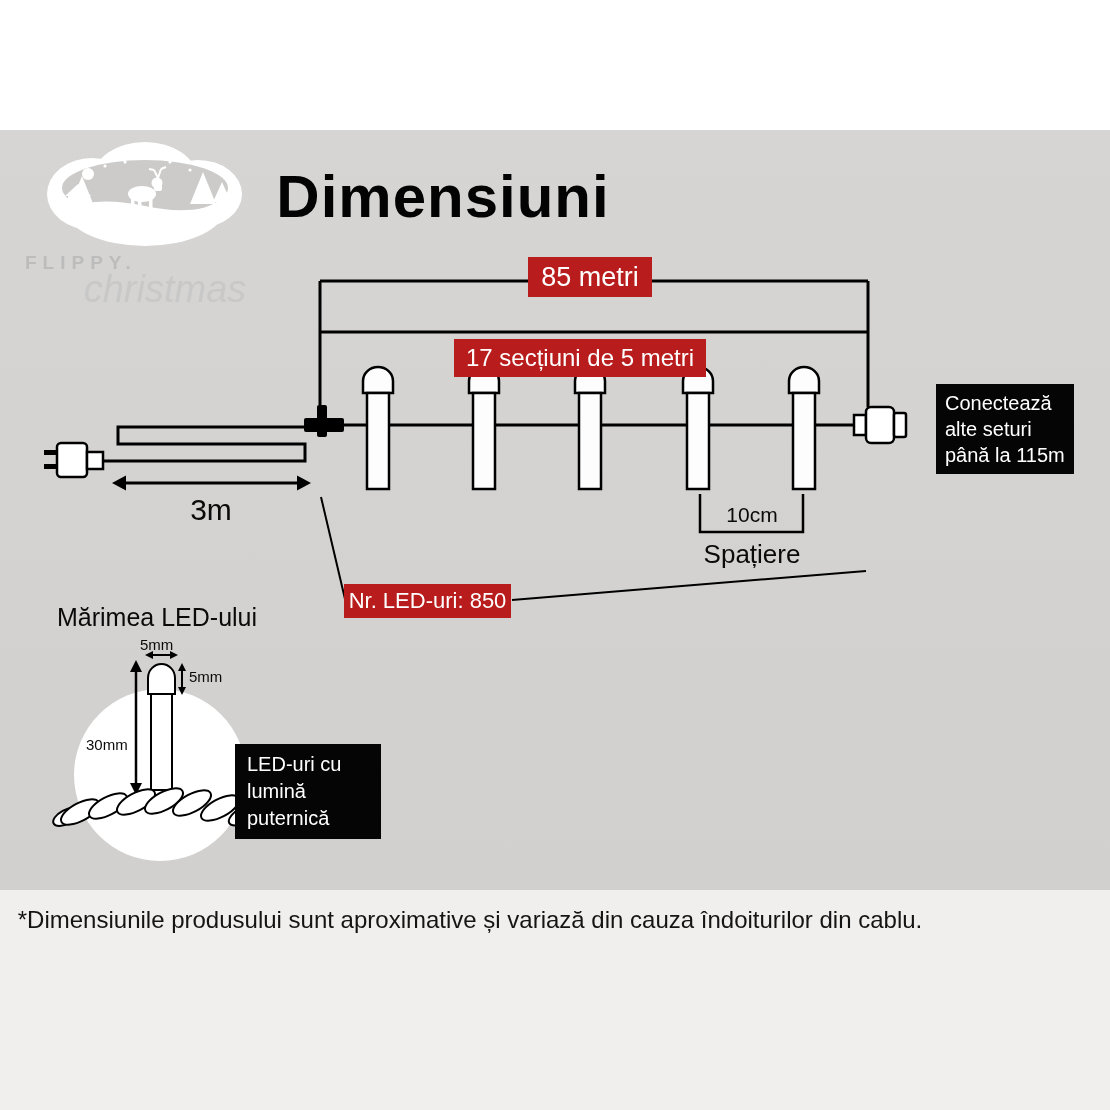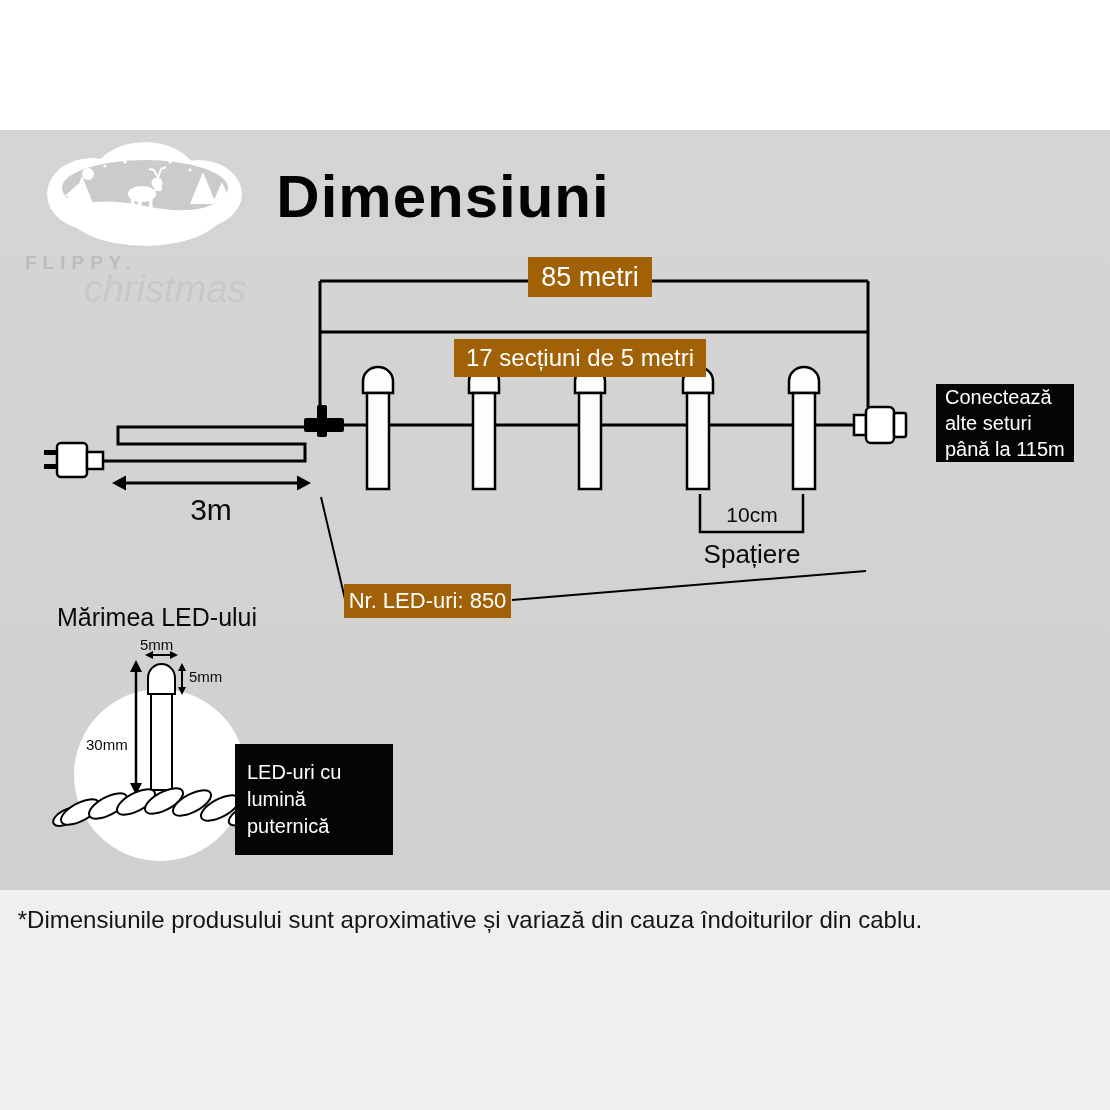--- a/index.html
+++ b/index.html
@@ -4,36 +4,36 @@
 <style>
   * { margin:0; padding:0; box-sizing:border-box; }
   html,body { width:1110px; height:1110px; }
   body { font-family:"Liberation Sans", sans-serif; background:#ffffff; }
   .canvas { position:relative; width:1110px; height:1110px; background:#ffffff; overflow:hidden; }
   .main-bg { position:absolute; left:0; top:130px; width:1110px; height:760px;
              background:linear-gradient(180deg,#d6d5d4 0%,#d1d0cf 100%); z-index:0; }
   .bottom-bg { position:absolute; left:0; top:890px; width:1110px; height:220px; background:#f1efee; z-index:0; }
   .overlay { position:absolute; left:0; top:0; width:1110px; height:1110px; z-index:2; pointer-events:none; }
   .txt { position:absolute; z-index:3; color:#0a0a0a; }
-  .badge { position:absolute; z-index:3; background:#a16207; color:#ffffff;
+  .badge { position:absolute; z-index:3; background:#b91c1c; color:#ffffff;
            display:flex; align-items:center; justify-content:center; text-align:center; }
   .blockbadge { position:absolute; z-index:3; background:#050505; color:#ffffff; text-align:left; }
   #title { left:0; top:162px; width:886px; text-align:center; font-size:60px; font-weight:700; letter-spacing:1px; color:#030303; }
   #badge-total { left:528px; top:257px; width:124px; height:40px; font-size:27px; }
   #badge-sections { left:454px; top:319px; width:252px; height:38px; font-size:24px;margin-top:20px; }
-  #connect-box { left:936px; top:384px; width:138px; font-size:20px; line-height:1.3; padding:0 9px; }
+  #connect-box { left:936px; top:384px; width:138px; font-size:20px; line-height:1.3; padding:6px 9px; }
   #label-3m { left:166px; top:493px; width:90px; text-align:center; font-size:30px; }
   #label-10cm { left:701px; top:503px; width:102px; text-align:center; font-size:21px; }
   #label-spatiere { left:676px; top:539px; width:152px; text-align:center; font-size:26px; }
   #badge-count { left:344px; top:584px; width:167px; height:34px; font-size:22px; }
   #led-size-title { left:57px; top:603px; font-size:25px; }
   #label-5mm-top { left:140px; top:636px; font-size:15px; }
   #label-5mm-side { left:189px; top:668px; font-size:15px; }
   #label-30mm { left:86px; top:736px; font-size:15px; }
-  #led-note-box { left:235px; top:744px; width:158px; font-size:20px; line-height:1.35; padding:15px 12px; }
+  #led-note-box { left:235px; top:744px; width:146px; font-size:20px; line-height:1.35; padding:7px 12px; }
   #footnote { left:0; top:906px; width:940px; text-align:center; font-size:24px; color:#141414; }
   #logo-flippy { left:25px; top:252px; width:280px; text-align:left; font-size:19px; font-weight:700;
                  letter-spacing:6px; color:#bcbcbc; }
   #logo-christmas { left:25px; top:268px; width:280px; text-align:center; font-size:38px; font-style:italic;
                     font-family:Liberation Sans, sans-serif; color:#c8c8c8; }
   #logo-art { position:absolute; left:30px; top:136px; z-index:2; }
 </style>
 </head>
 <body>
 

